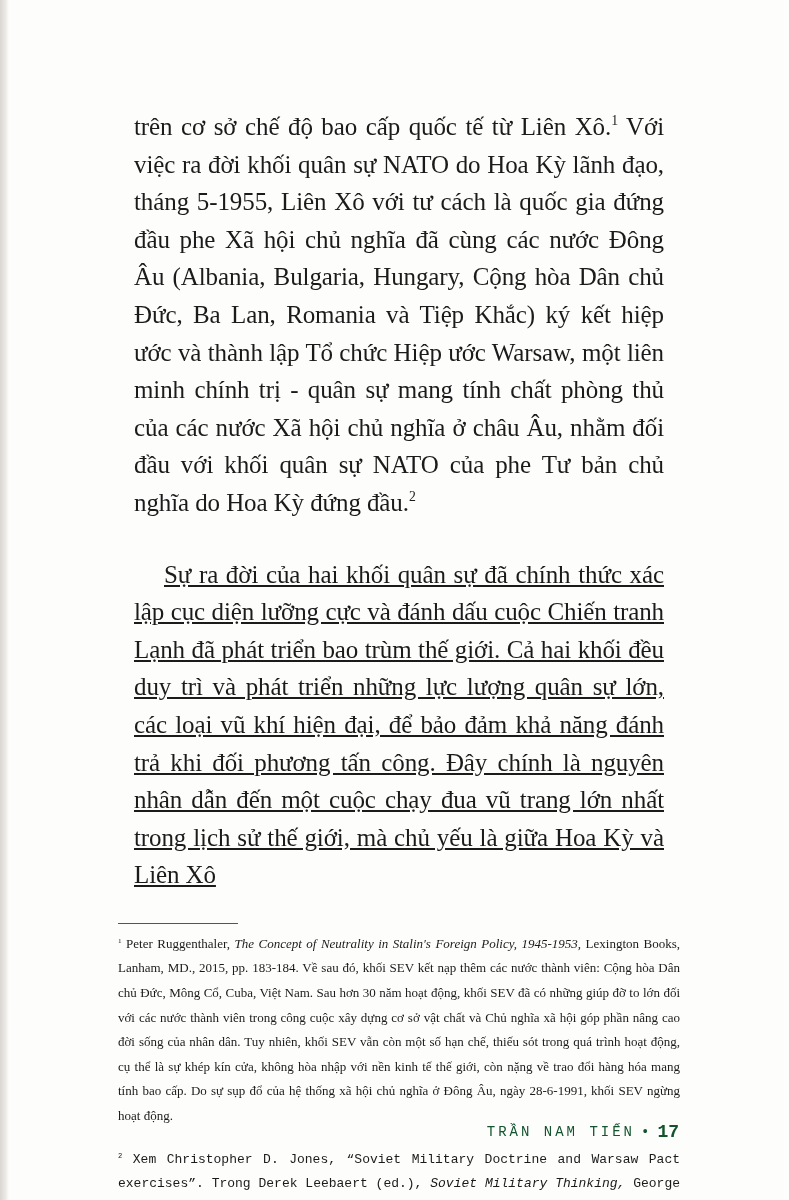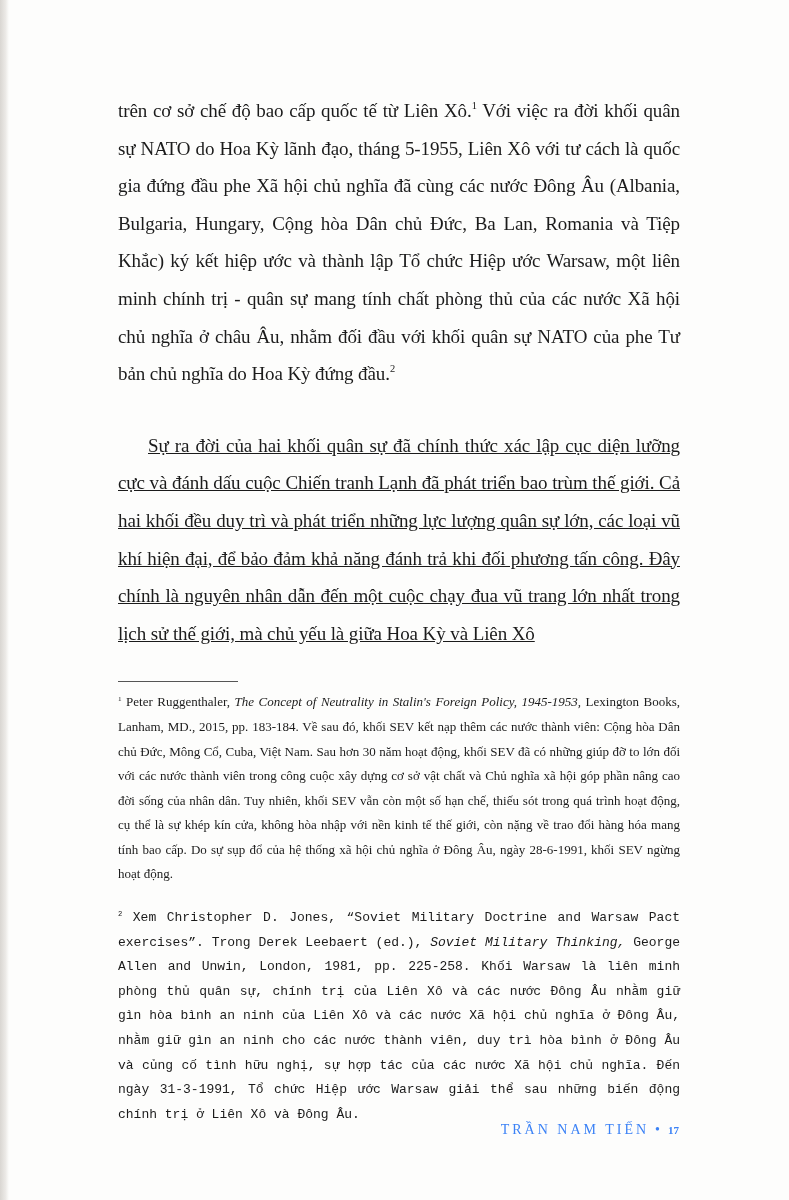--- a/index.html
+++ b/index.html
@@ -11,22 +11,22 @@
     color: #1b1b1b;
   }
   .gutter {
     position: absolute; left: 0; top: 0; width: 9px; height: 1200px;
     background: linear-gradient(to right, #d9d6d2 0%, #ebe9e6 60%, #fdfdfc 100%);
   }
   .page {
     position: absolute; left: 118px; top: 92px; width: 562px;
   }
   .body-text p {
-    margin: 0;
-    font-size: 19px;
+    margin: 16px;
+    font-size: 25px;
     line-height: 37.6px;
     text-align: justify;
     letter-spacing: -0.1px;
   }
   .body-text p.indent { text-indent: 30px; }
   .body-text p + p { margin-top: 34px; text-decoration: underline; }
   sup { font-size: 0.55em; line-height: 0; vertical-align: 0.75em; }
   .rule {
     width: 120px; height: 0; border-top: 1px solid #555;
     margin-top: 29px; margin-bottom: 8px;
@@ -34,26 +34,26 @@
   .footnotes p {
     margin: 0;
     font-size: 13px;
     line-height: 24.6px;
     text-align: justify;
   }
   .footnotes p + p { margin-top: 19px; font-family: Liberation Mono, monospace; }
   .footnotes i { font-style: italic; }
   .runner {
     position: absolute; right: 110px; top: 1122px;
-    font-family: Liberation Serif, serif;
-    font-size: 14px; letter-spacing: 3px; color: #3b82f6;
+    font-family: Liberation Mono, monospace;
+    font-size: 14px; letter-spacing: 3px; color: #14532d;
     display: flex; align-items: center;
   }
   .runner .dot { margin: 0 8px 0 6px; font-size: 14px; letter-spacing: 0; }
-  .runner .num { font-weight: bold; letter-spacing: 0; font-size: 11px; }
+  .runner .num { font-weight: bold; letter-spacing: 0; font-size: 18px; }
 </style>
 </head>
 <body>
 
 <div class="gutter"></div>
 
 <div class="page">
   <div class="body-text">
     <p>
       <span>trên cơ sở chế độ bao cấp quốc tế từ Liên Xô.</span><sup>1</sup><span> Với việc ra đời khối quân sự NATO do Hoa Kỳ lãnh đạo, tháng 5-1955, Liên Xô với tư cách là quốc gia đứng đầu phe Xã hội chủ nghĩa đã cùng các nước Đông Âu (Albania, Bulgaria, Hungary, Cộng hòa Dân chủ Đức, Ba Lan, Romania và Tiệp Khắc) ký kết hiệp ước và thành lập Tổ chức Hiệp ước Warsaw, một liên minh chính trị - quân sự mang tính chất phòng thủ của các nước Xã hội chủ nghĩa ở châu Âu, nhằm đối đầu với khối quân sự NATO của phe Tư bản chủ nghĩa do Hoa Kỳ đứng đầu.</span><sup>2</sup>

